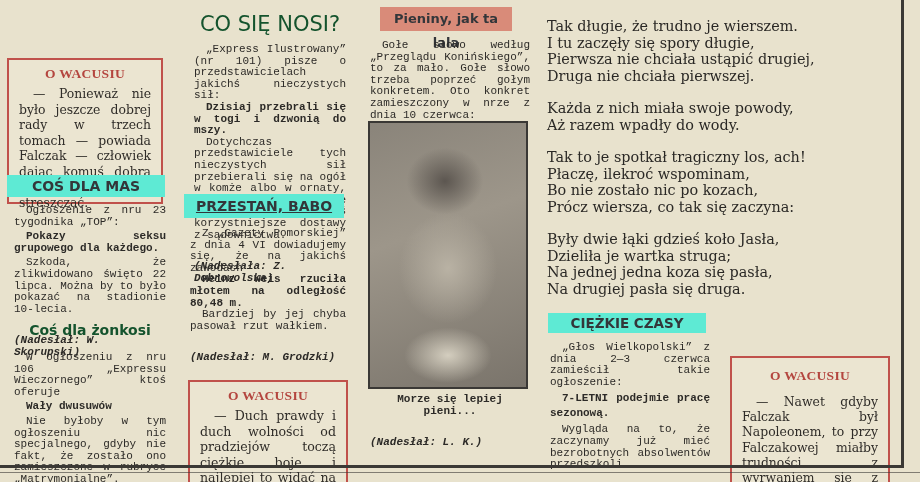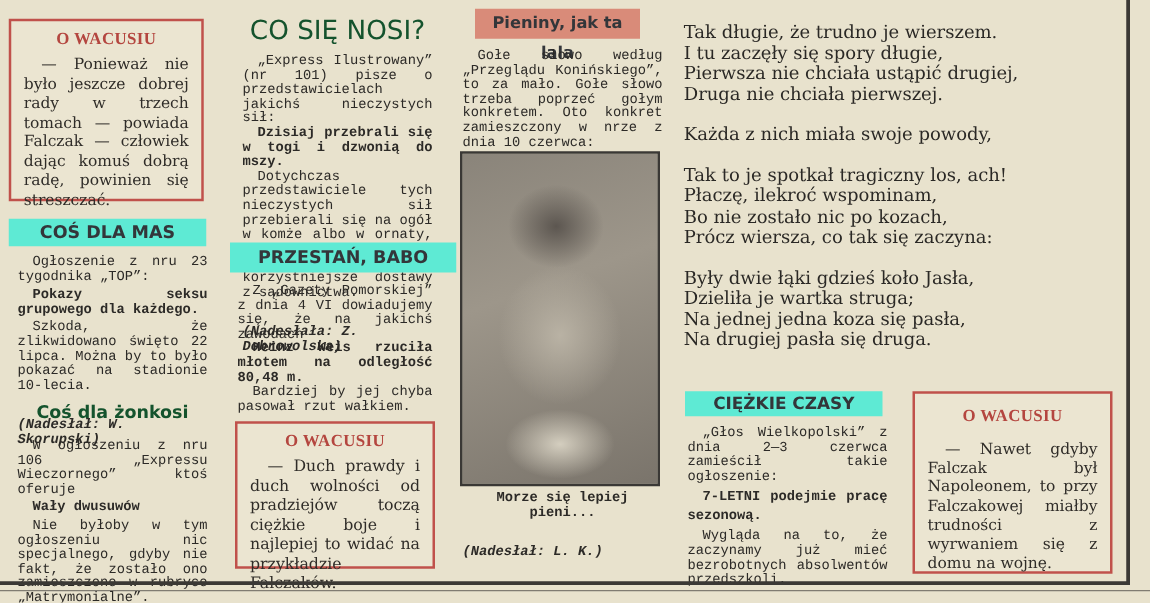--- a/index.html
+++ b/index.html
@@ -10,20 +10,21 @@
       color: #2b2a26;
       position: relative;
     }
     .abs { position: absolute; }
 
     
     .redbox {
       border: 2px solid #c0514b;
       padding: 6px 10px 6px 10px;
       background: #ebe5d1;
+      margin-top: 43px;
     }
     .redbox .rtitle {
       font-family: "Liberation Serif", serif;
       font-weight: bold;
       color: #b4463f;
       text-align: center;
       font-size: 13.5px;
       letter-spacing: 0.3px;
       margin-bottom: 4px;
     }
@@ -123,21 +124,21 @@
 <div class="abs plain-title" style="left:190px; top:12px; width:160px; font-size:21px; font-weight:normal; font-family:'DejaVu Sans', sans-serif;">
   <span>CO SIĘ NOSI?</span>
 </div>
 <div class="abs col-text" style="left:194px; top:44px; width:152px;">
   <p>„Express Ilustrowany” (nr 101) pisze o przedstawicielach jakichś nieczystych sił:</p>
   <p class="bold">Dzisiaj przebrali się w togi i dzwonią do mszy.</p>
   <p>Dotychczas przedstawiciele tych nieczystych sił przebierali się na ogół w komże albo w ornaty, ale teraz widocznie mają jakieś korzystniejsze dostawy z sądownictwa.</p>
   <p class="sig">(Nadesłała: Z. Dobrowolska)</p>
 </div>
 
-<div class="abs banner blue" style="left:184px; top:194px; width:181px; height:24px; font-size:14px;">
+<div class="abs banner blue" style="left:184px; top:194px; width:160px; height:24px; font-size:14px;text-decoration:underline;">
   <span>PRZESTAŃ, BABO</span>
 </div>
 <div class="abs col-text" style="left:190px; top:228px; width:156px;">
   <p>Z „Gazety Pomorskiej” z dnia 4 VI dowiadujemy się, że na jakichś zawodach</p>
   <p class="bold">Heinz Weis rzuciła młotem na odległość 80,48 m.</p>
   <p>Bardziej by jej chyba pasował rzut wałkiem.</p>
   <p class="sig">(Nadesłał: M. Grodzki)</p>
 </div>
 
 <div class="abs redbox" style="left:188px; top:337px; width:160px; height:118px;">
@@ -159,20 +160,21 @@
 
 <div class="abs poem" style="left:547px; top:18px; width:345px;">
   <div class="stanza">
     <div>Tak długie, że trudno je wierszem.</div>
     <div>I tu zaczęły się spory długie,</div>
     <div>Pierwsza nie chciała ustąpić drugiej,</div>
     <div>Druga nie chciała pierwszej.</div>
   </div>
   <div class="stanza">
     <div>Każda z nich miała swoje powody,</div>
+    <div>Aż razem wpadły do wody.</div>
   </div>
   <div class="stanza">
     <div>Tak to je spotkał tragiczny los, ach!</div>
     <div>Płaczę, ilekroć wspominam,</div>
     <div>Bo nie zostało nic po kozach,</div>
     <div>Prócz wiersza, co tak się zaczyna:</div>
   </div>
   <div class="stanza">
     <div>Były dwie łąki gdzieś koło Jasła,</div>
     <div>Dzieliła je wartka struga;</div>

